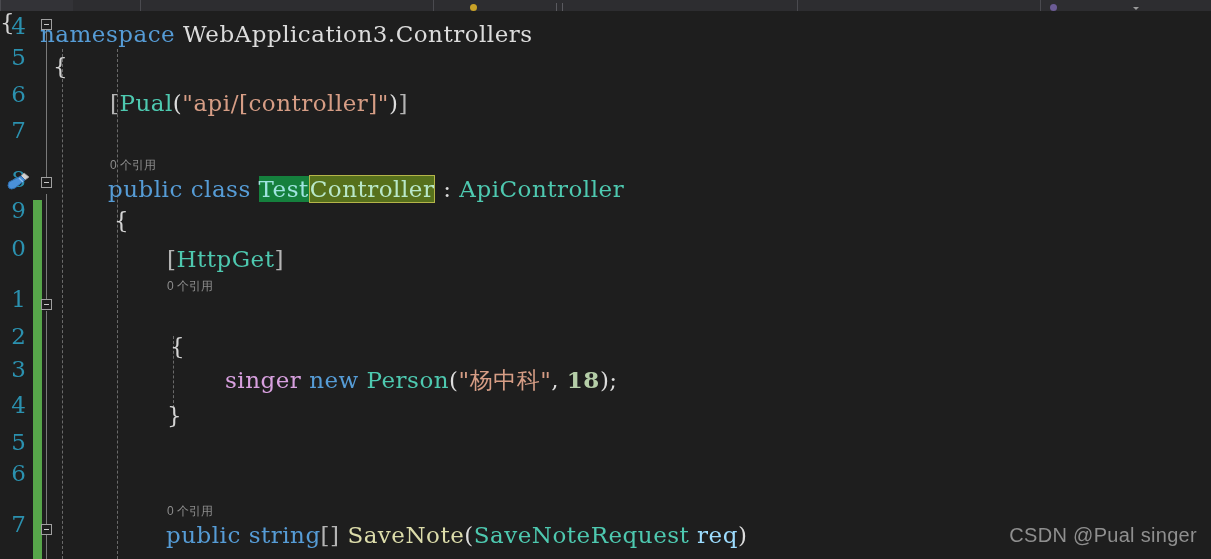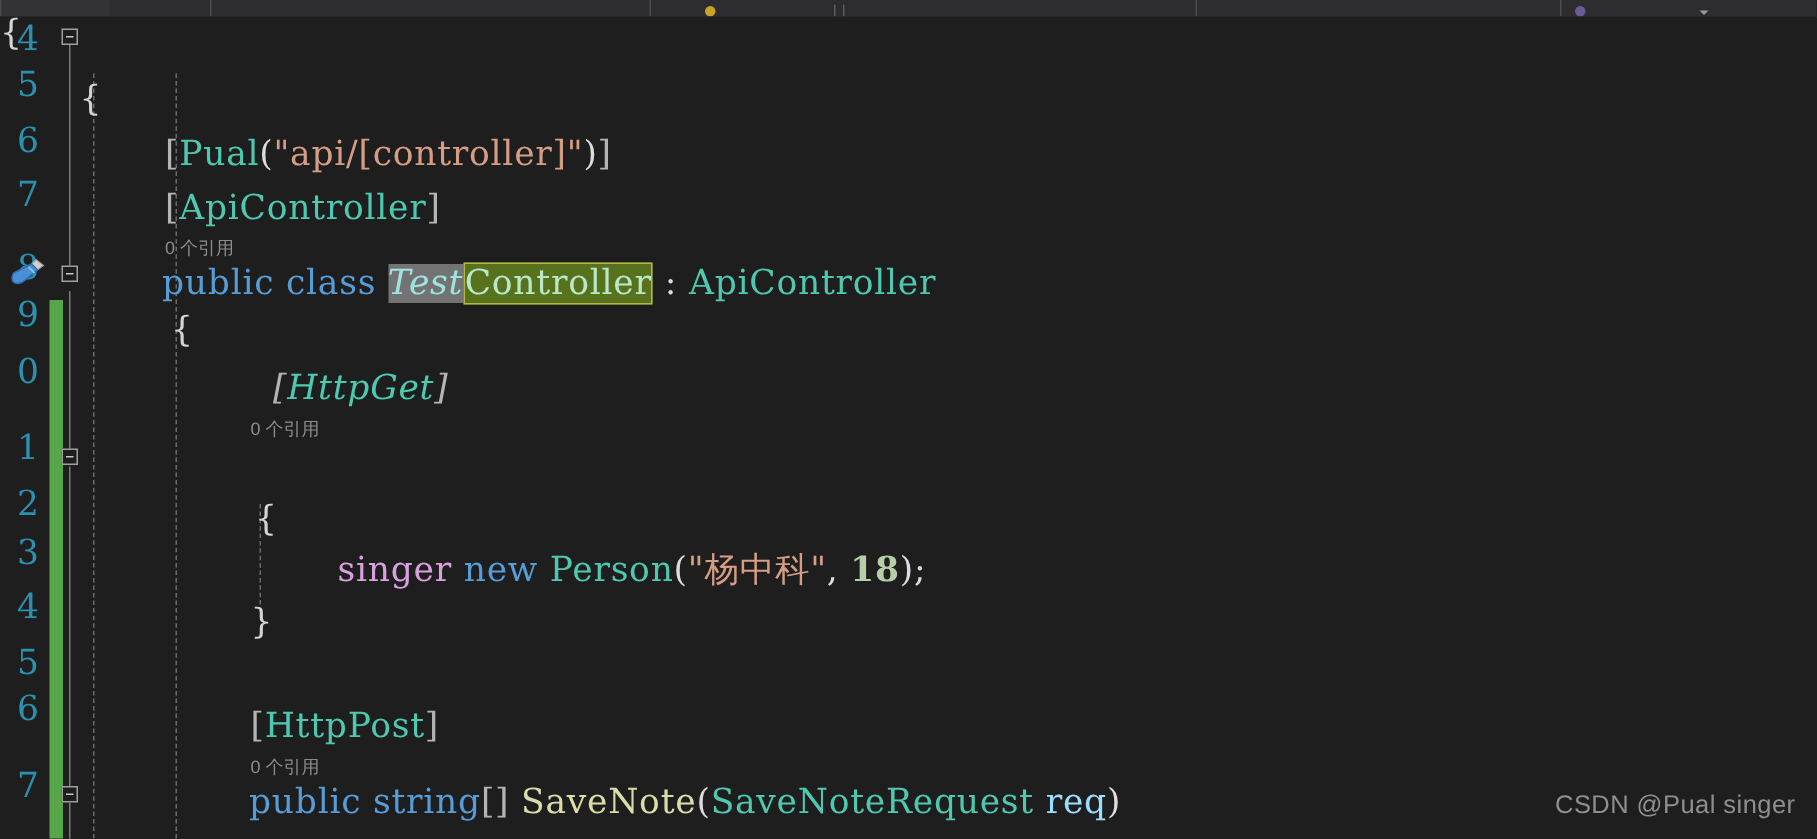--- a/index.html
+++ b/index.html
@@ -167,39 +167,38 @@
   .k-string   { color: #d69d85; }
   .k-plain    { color: #dcdcdc; }
   .k-punct    { color: #dcdcdc; }
   .k-bracket  { color: #b4b4b4; }
   .k-number   { color: #b5cea8; font-weight: bold; }
   .k-param    { color: #9cdcfe; }
   .k-brace    { color: #d4d4d4; }
 
   
   .sel-teal {
-    background: #737373;
+    background: #15803d;
     color: #9fe3e0;
-    font-style: italic;
   }
   .sel-olive {
     background: #57711c;
     color: #b9e8c9;
     border: 1px solid #b5b54a;
     box-sizing: border-box;
   }
 
   
   .watermark {
     position: absolute;
     right: 14px;
     bottom: 12px;
     color: #8f8f8f;
     font-family: "Liberation Sans", sans-serif;
-    font-size: 17px;
+    font-size: 20px;
     letter-spacing: 0.3px;
   }
 </style>
 </head>
 <body>
 
 <div class="toolbar-strip">
   <div class="tb-group tb-sep-a"></div>
   <div class="tb-group tb-sep-b"></div>
   <div class="tb-group tb-sep-c"></div>
@@ -249,30 +248,29 @@
   <div class="collapse-box" style="top:8px;"></div>
   <div class="collapse-box" style="top:166px;"></div>
   <div class="collapse-box" style="top:288px;"></div>
   <div class="collapse-box" style="top:513px;"></div>
 
   <div class="indent-guide" style="left:62px;  top:38px;  height:510px;"></div>
   <div class="indent-guide" style="left:117px; top:38px;  height:510px;"></div>
   <div class="indent-guide" style="left:173px; top:325px; height:72px;"></div>
 
   <div class="code-layer" id="codeLayer">
+      <div class="code-line" style="top: 12px; left: 40px;"><span class="k-keyword">namespace</span><span class="k-plain"> </span><span class="k-plain">WebApplication3.Controllers</span></div>
       <div class="code-line" style="top: 44px; left: 53px;"><span class="k-brace">{</span></div>
       <div class="code-line" style="top: 81px; left: 110px;"><span class="k-bracket">[</span><span class="k-type">Pual</span><span class="k-punct">(</span><span class="k-string">"api/[controller]"</span><span class="k-punct">)</span><span class="k-bracket">]</span></div>
-      <div class="code-line" style="top: 117px; left: 110px;"><span class="k-bracket">[</span><span class="k-type">ApiController</span><span class="k-bracket">]</span></div>
       <div class="code-line" style="top: 167px; left: 108px;"><span class="k-keyword">public</span><span class="k-plain"> </span><span class="k-keyword">class</span><span class="k-plain"> </span><span class="sel-teal">Test</span><span class="sel-olive">Controller</span><span class="k-punct"> : </span><span class="k-type">ApiController</span></div>
       <div class="code-line" style="top: 198px; left: 114px;"><span class="k-brace">{</span></div>
-      <div class="code-line" style="top: 237px; left: 182px; font-style: italic;"><span class="k-bracket">[</span><span class="k-type">HttpGet</span><span class="k-bracket">]</span></div>
+      <div class="code-line" style="top: 237px; left: 167px;"><span class="k-bracket">[</span><span class="k-type">HttpGet</span><span class="k-bracket">]</span></div>
       <div class="code-line" style="top: 324px; left: 170px;"><span class="k-brace">{</span></div>
       <div class="code-line" style="top: 357px; left: 225px;"><span class="k-control">singer</span><span class="k-plain"> </span><span class="k-keyword">new</span><span class="k-plain"> </span><span class="k-type">Person</span><span class="k-punct">(</span><span class="k-string">"杨中科"</span><span class="k-punct">, </span><span class="k-number">18</span><span class="k-punct">);</span></div>
       <div class="code-line" style="top: 393px; left: 167px;"><span class="k-brace">}</span></div>
-      <div class="code-line" style="top: 462px; left: 167px;"><span class="k-bracket">[</span><span class="k-type">HttpPost</span><span class="k-bracket">]</span></div>
       <div class="code-line" style="top: 513px; left: 166px;"><span class="k-keyword">public</span><span class="k-plain"> </span><span class="k-keyword">string</span><span class="k-bracket">[]</span><span class="k-plain"> </span><span class="k-method">SaveNote</span><span class="k-punct">(</span><span class="k-type">SaveNoteRequest</span><span class="k-plain"> </span><span class="k-param">req</span><span class="k-punct">)</span></div>
       <div class="code-line"><span class="k-brace">{</span></div>
       <div class="codelens" style="top: 148px; left: 110px;">0 个引用</div>
       <div class="codelens" style="top: 269px; left: 167px;">0 个引用</div>
       <div class="codelens" style="top: 494px; left: 167px;">0 个引用</div>
     </div>
 
   <div class="watermark">CSDN @Pual singer</div>
 </div>
 

